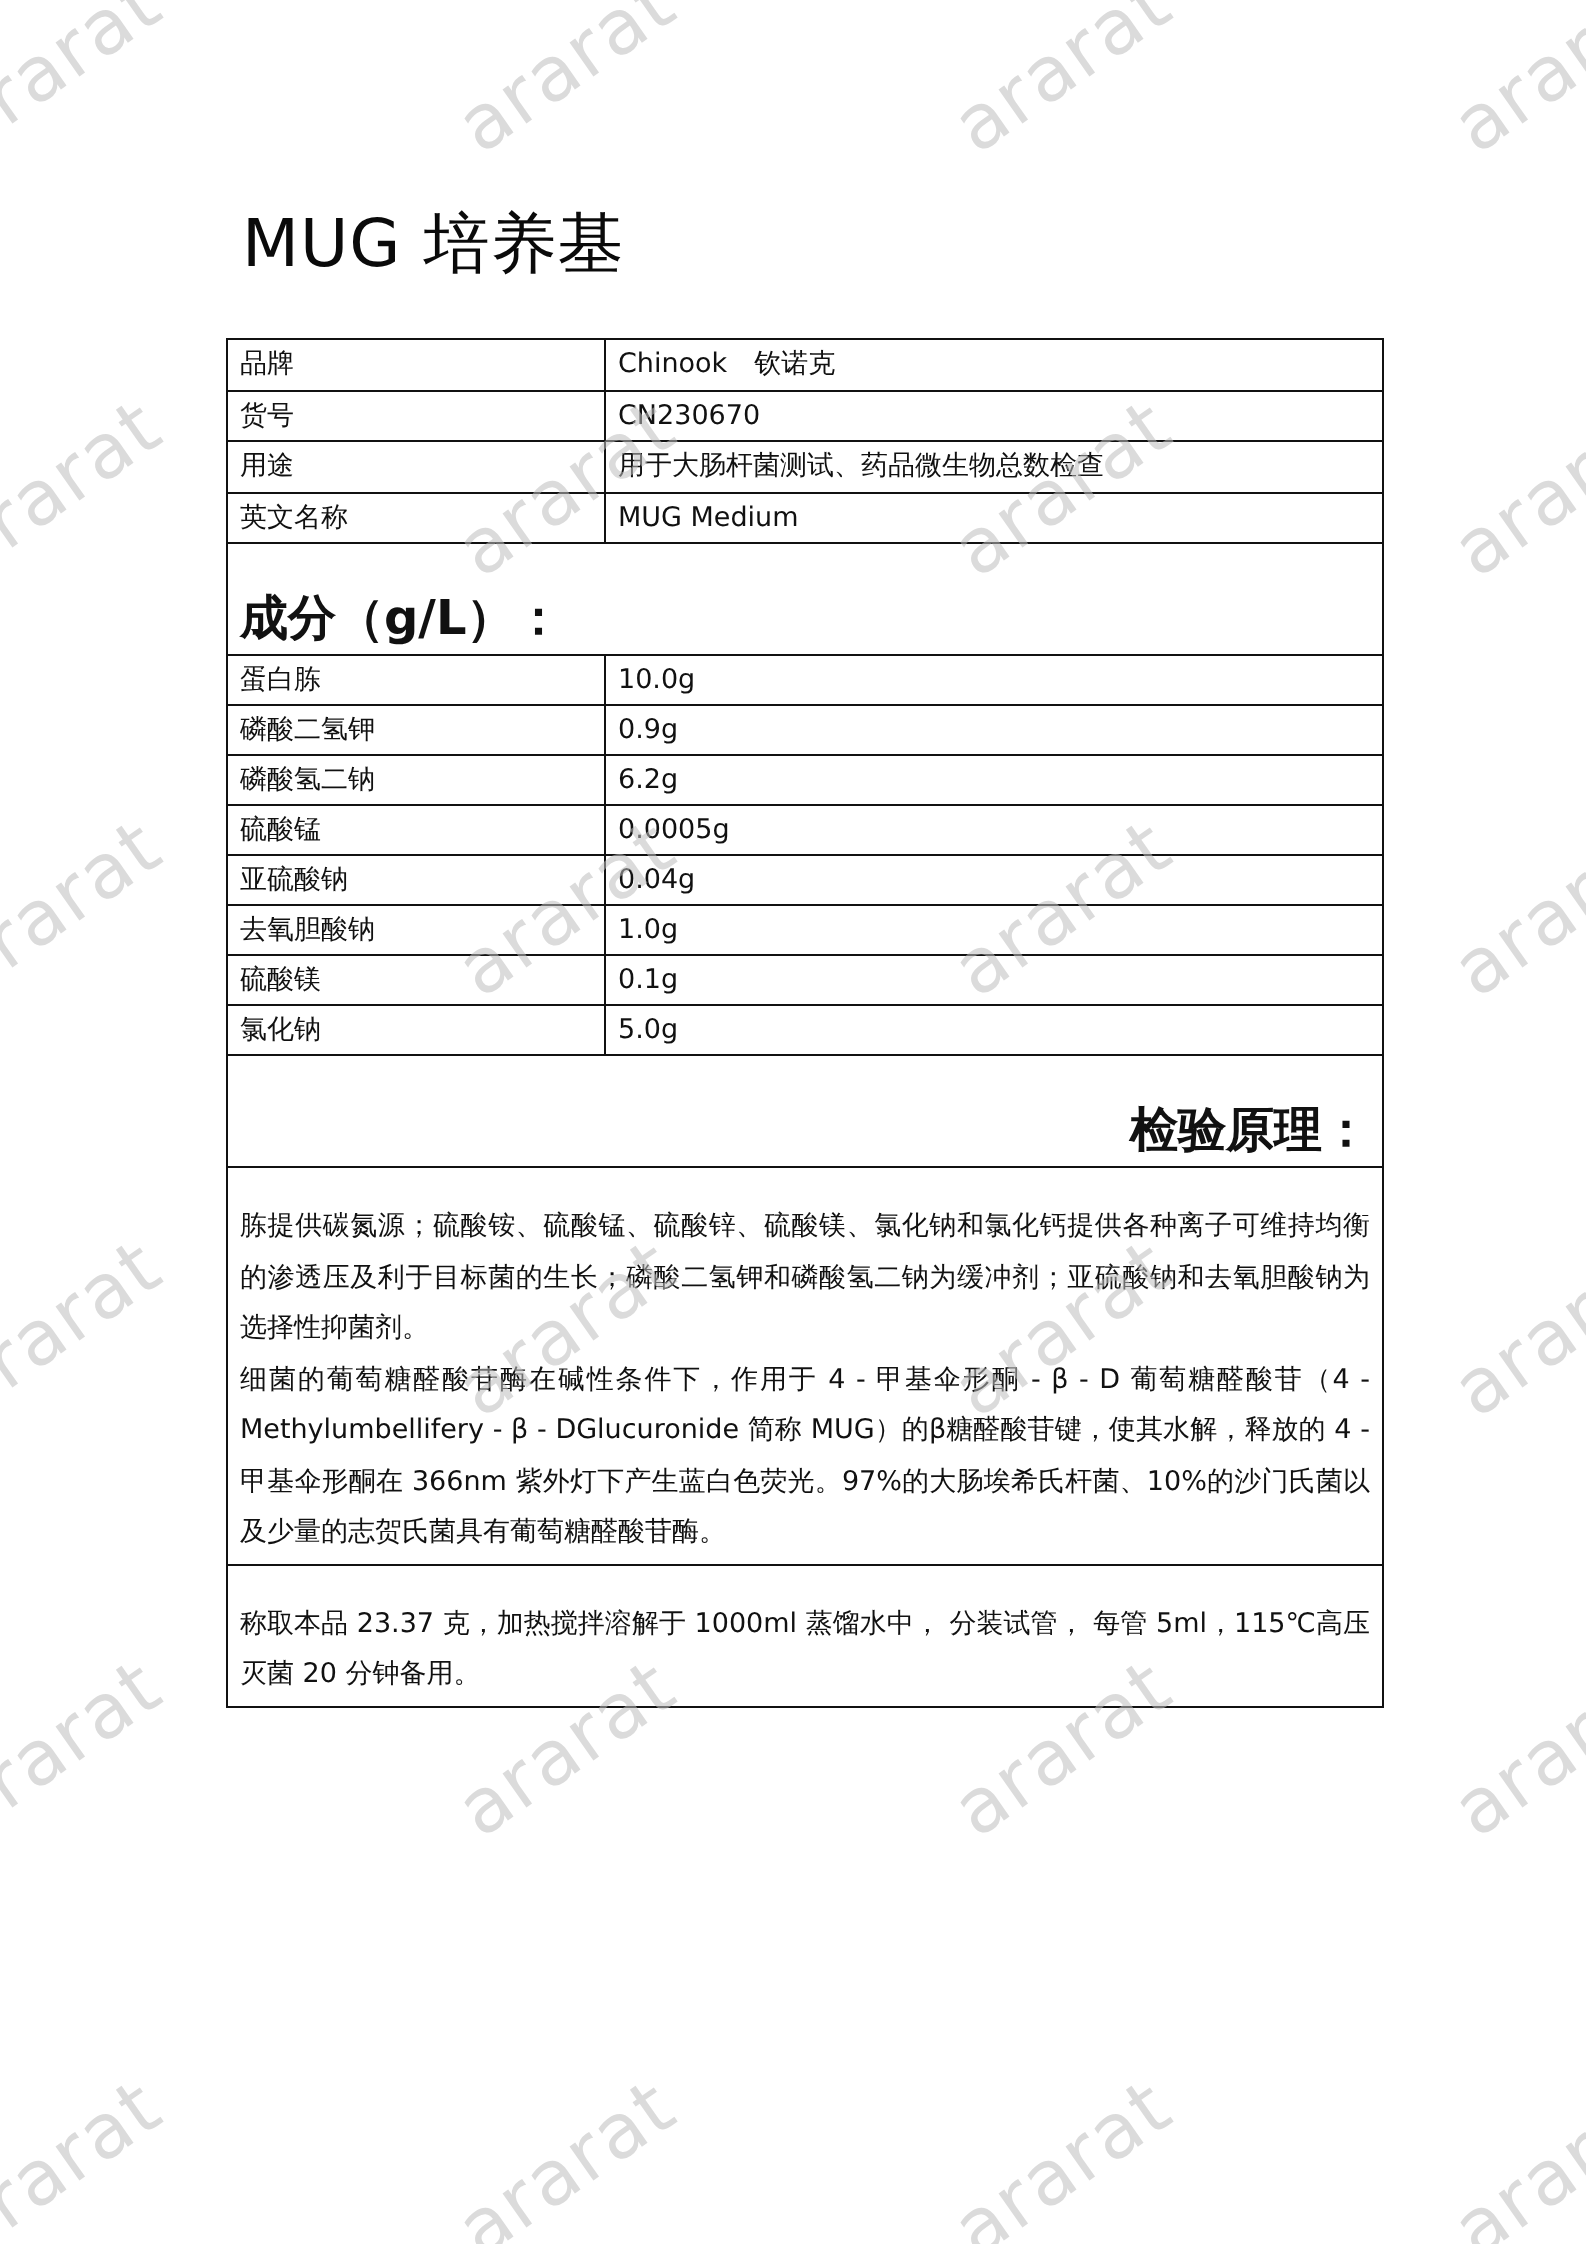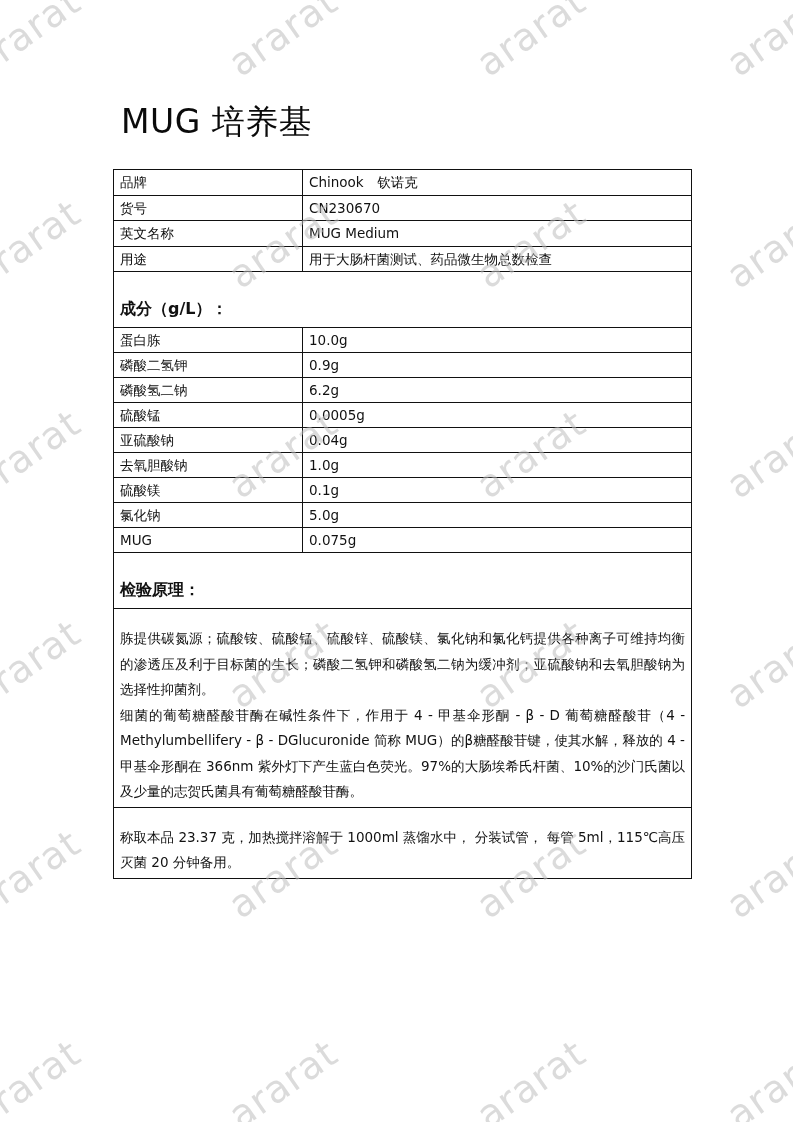--- a/index.html
+++ b/index.html
@@ -56,25 +56,25 @@
       padding: 0 6px;
       vertical-align: middle;
       line-height: 1.2;
     }
     .spec-table col.c1 { width: 189px; }
     .spec-table col.c2 { width: 389px; }
     tr.info td { height: 24.5px; font-weight: normal; }
     tr.ing td { height: 24px; font-weight: normal; }
     tr.section td {
       font-weight: bold;
-      font-size: 16px;
+      font-size: 24px;
       padding-top: 19px;
     }
     tr.section.s1 td { height: 36px; }
-    tr.section.s2 td { height: 36px; }
+    tr.section.s2 td { height: 36px; text-align: right; }
     tr.section.s3 td { height: 34px; }
     tr.para td {
       font-size: 13.5px;
       line-height: 25.5px;
       padding: 17px 6px 2px 6px;
       text-align: justify;
     }
     tr.para p { margin: 0; }
   </style>
 </head>
@@ -90,26 +90,26 @@
   <tbody>
     <tr class="info">
       <td>品牌</td>
       <td>Chinook　钦诺克</td>
     </tr>
     <tr class="info">
       <td>货号</td>
       <td>CN230670</td>
     </tr>
     <tr class="info">
+      <td>用途</td>
+      <td>用于大肠杆菌测试、药品微生物总数检查</td>
+    </tr>
+    <tr class="info">
       <td>英文名称</td>
       <td>MUG Medium</td>
-    </tr>
-    <tr class="info">
-      <td>用途</td>
-      <td>用于大肠杆菌测试、药品微生物总数检查</td>
     </tr>
 
     <tr class="section s1">
       <td colspan="2">成分（g/L）：</td>
     </tr>
 
     <tr class="ing">
       <td>蛋白胨</td>
       <td>10.0g</td>
     </tr>
@@ -133,24 +133,20 @@
       <td>去氧胆酸钠</td>
       <td>1.0g</td>
     </tr>
     <tr class="ing">
       <td>硫酸镁</td>
       <td>0.1g</td>
     </tr>
     <tr class="ing">
       <td>氯化钠</td>
       <td>5.0g</td>
-    </tr>
-    <tr class="ing">
-      <td>MUG</td>
-      <td>0.075g</td>
     </tr>
 
     <tr class="section s2">
       <td colspan="2">检验原理：</td>
     </tr>
     <tr class="para">
       <td colspan="2">
         <p>胨提供碳氮源；硫酸铵、硫酸锰、硫酸锌、硫酸镁、氯化钠和氯化钙提供各种离子可维持均衡的渗透压及利于目标菌的生长；磷酸二氢钾和磷酸氢二钠为缓冲剂；亚硫酸钠和去氧胆酸钠为选择性抑菌剂。</p>
         <p>细菌的葡萄糖醛酸苷酶在碱性条件下，作用于 4 - 甲基伞形酮 - β - D 葡萄糖醛酸苷（4 - Methylumbellifery - β - DGlucuronide 简称 MUG）的β糖醛酸苷键，使其水解，释放的 4 - 甲基伞形酮在 366nm 紫外灯下产生蓝白色荧光。97%的大肠埃希氏杆菌、10%的沙门氏菌以及少量的志贺氏菌具有葡萄糖醛酸苷酶。</p>
       </td>

